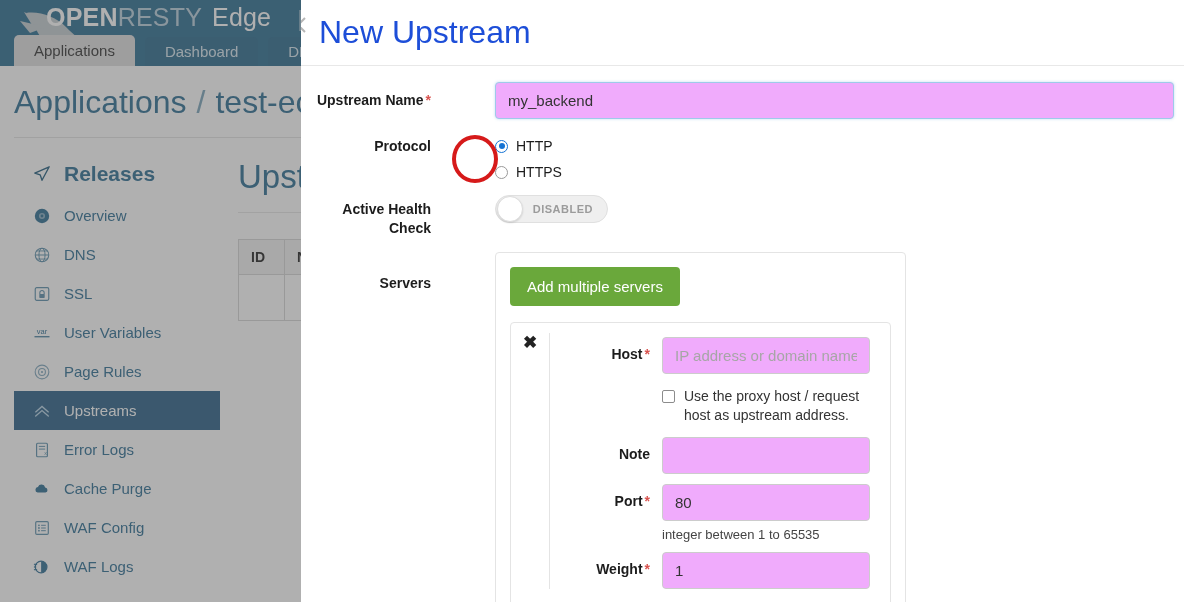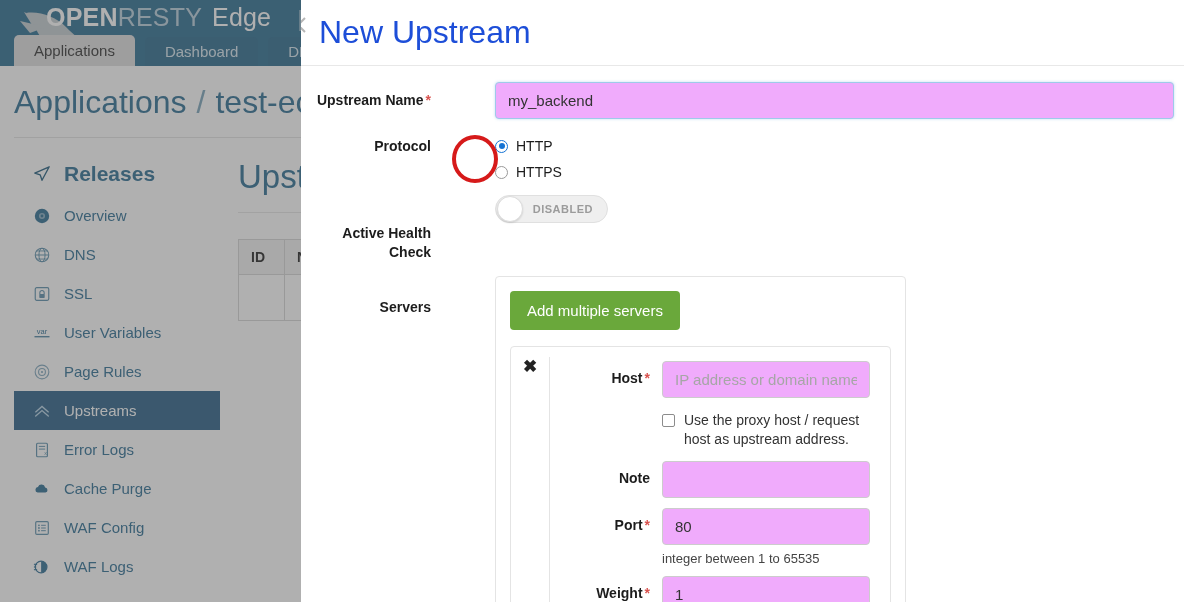--- a/index.html
+++ b/index.html
@@ -561,21 +561,21 @@
             <span>HTTP</span>
           </div>
           <div class="radio-line">
             <span class="radio"></span>
             <span>HTTPS</span>
           </div>
         </div>
       </div>
 
       <div class="frow">
-        <div class="flabel" style="padding-top:5px;margin-top:24px;">
+        <div class="flabel" style="padding-top:5px;">
           <span>Active Health</span><br>
           <span>Check</span>
         </div>
         <div class="fctrl">
           <div class="toggle">
             <span class="knob"></span>
             <span class="tlabel">DISABLED</span>
           </div>
         </div>
       </div>

